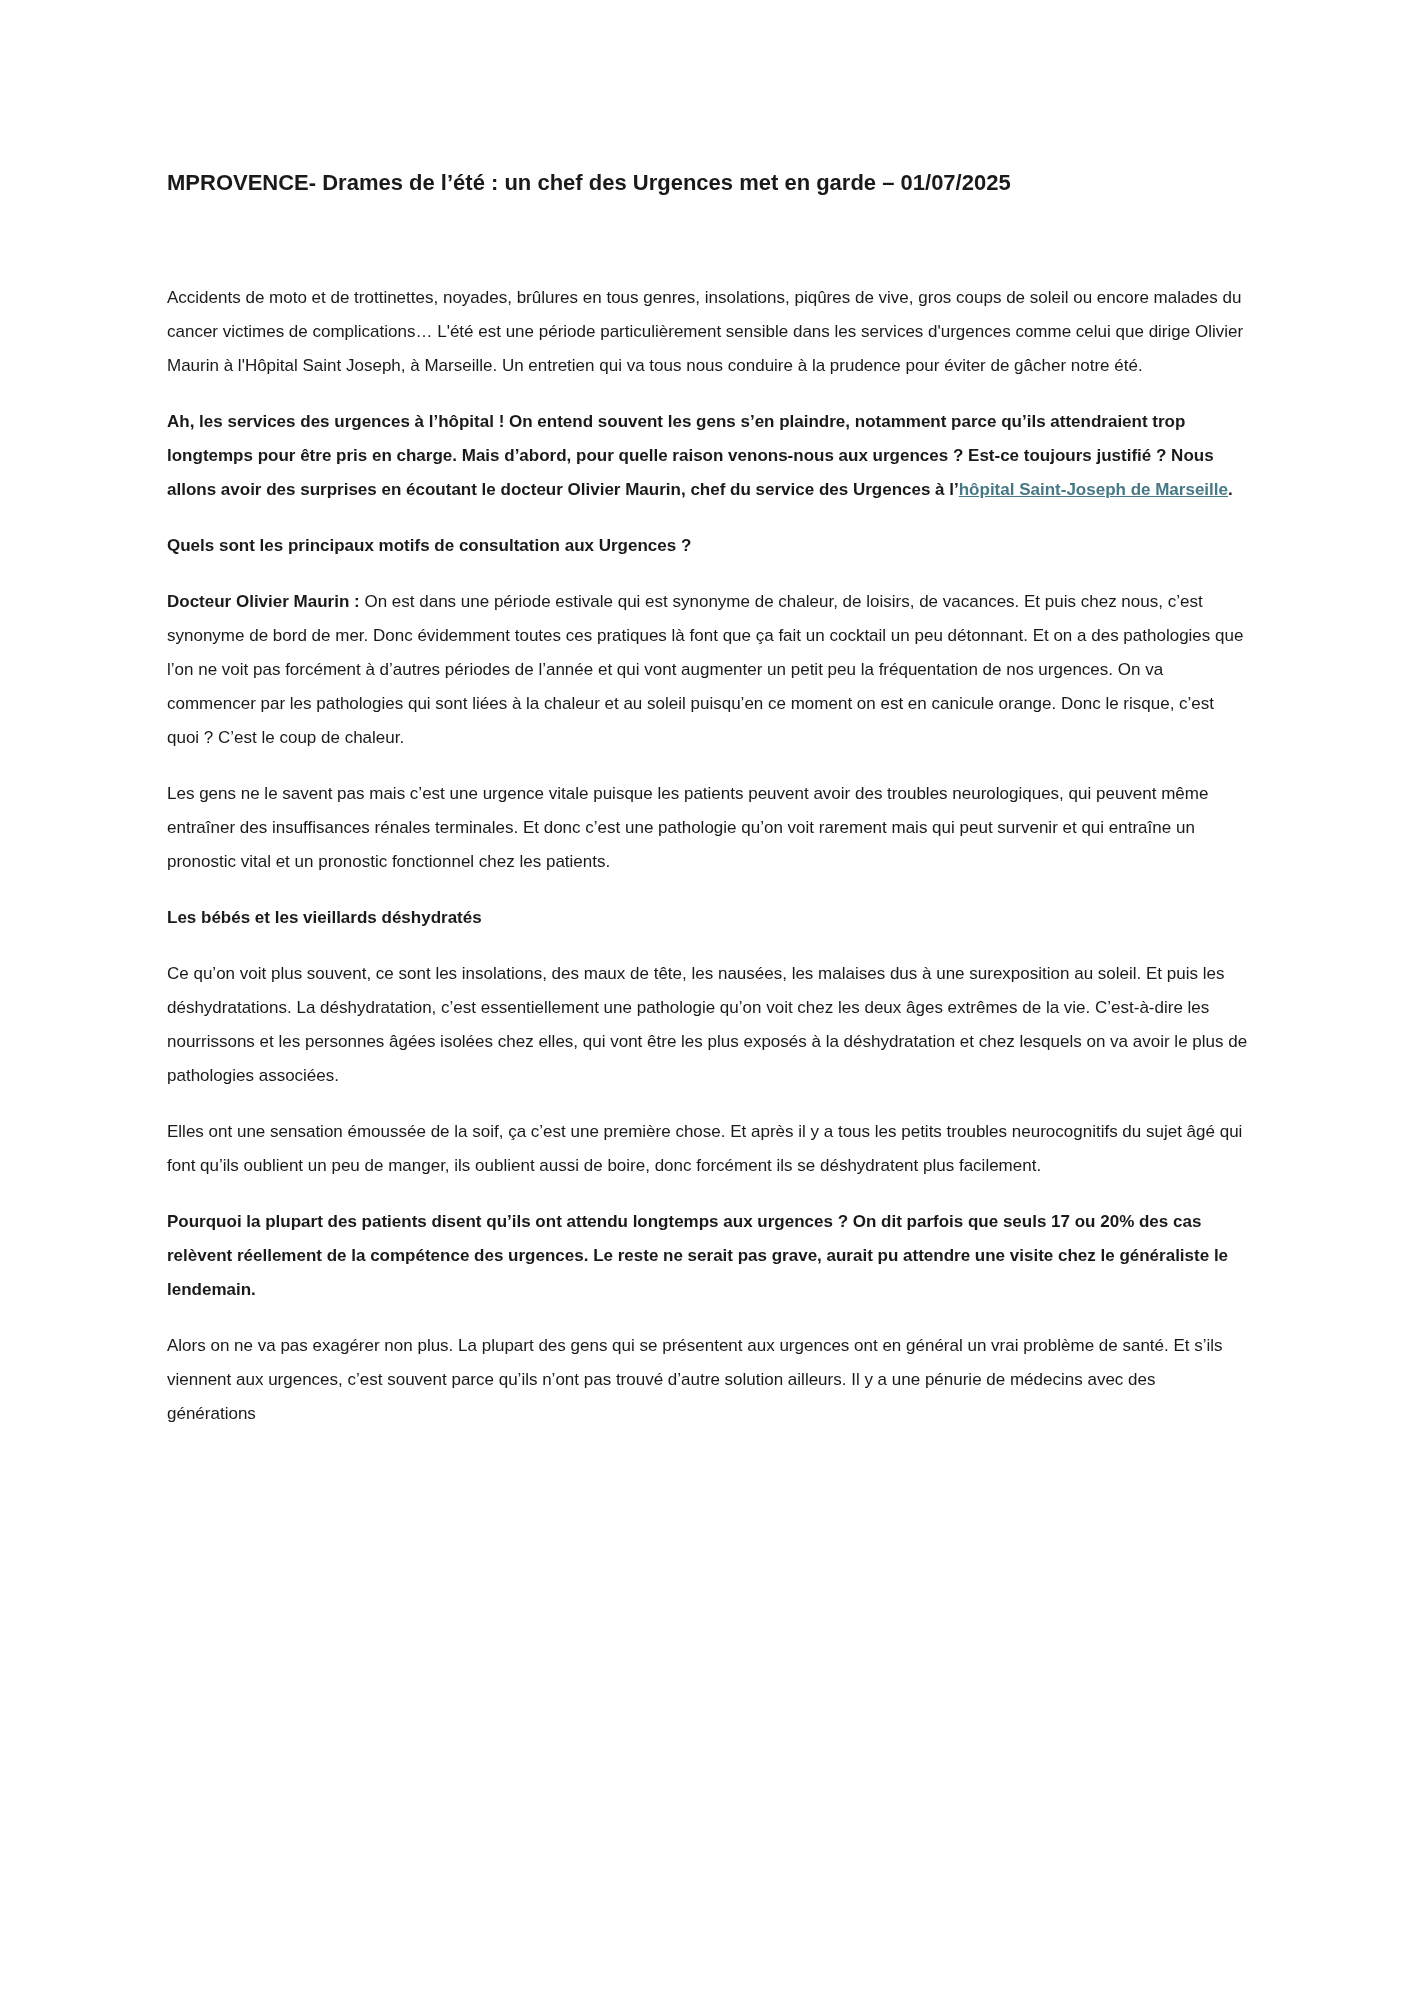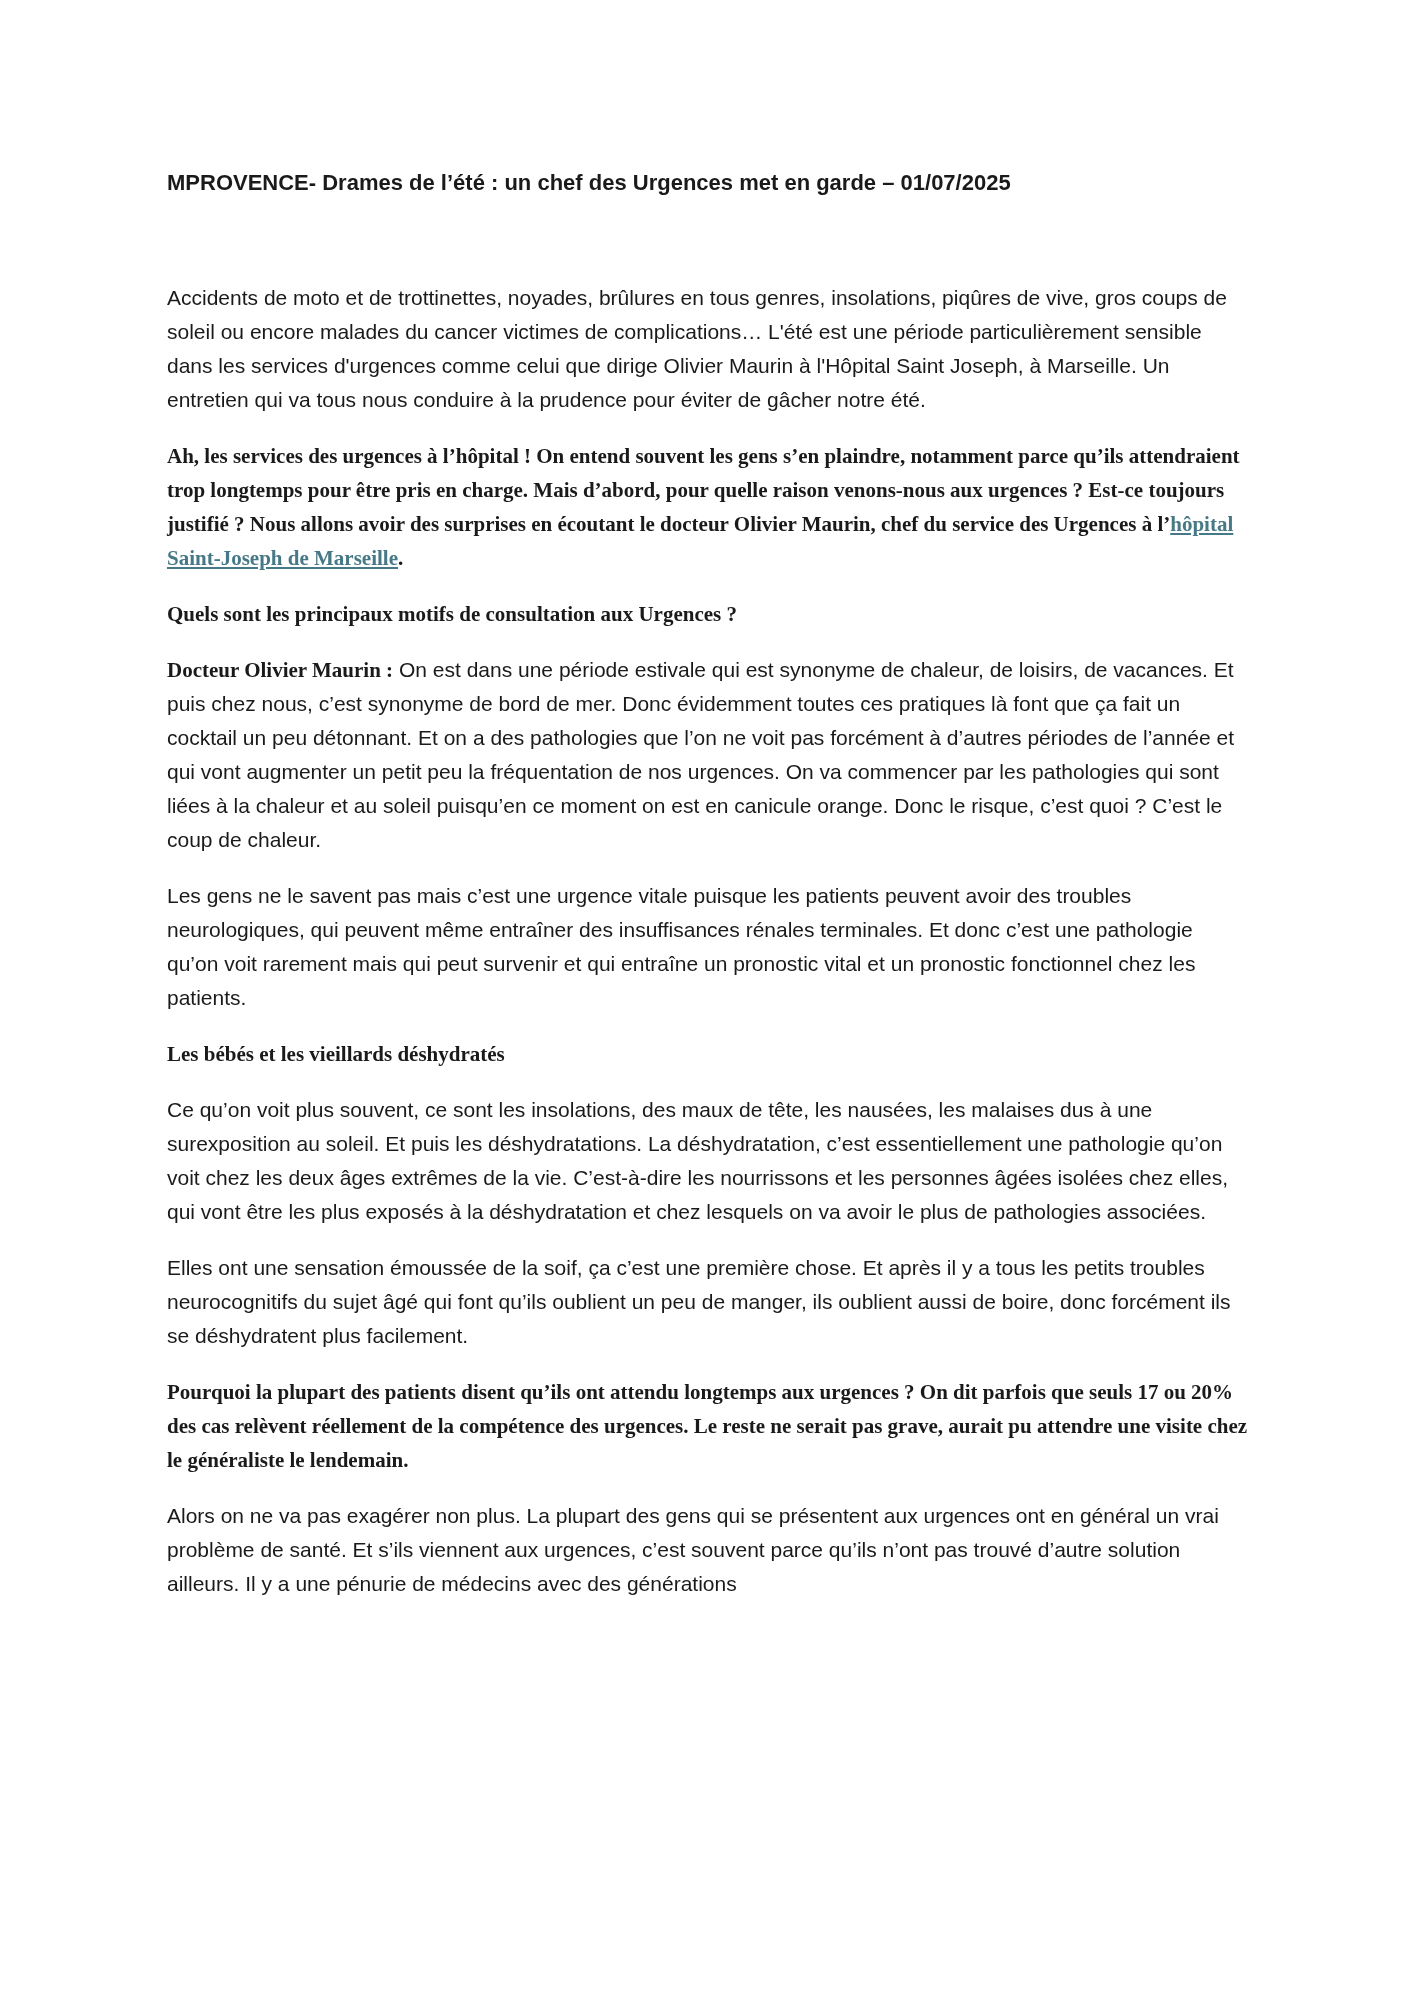--- a/index.html
+++ b/index.html
@@ -16,34 +16,33 @@
   }
   .page {
     box-sizing: border-box;
     width: 1415px;
     height: 1580px;
     padding: 166px 167px 0 167px;
     background: #ffffff;
   }
   .doc p {
     margin: 0 0 22px 0;
-    font-size: 21px;
+    font-size: 17px;
     line-height: 34px;
     font-weight: 400;
     color: #1a1a1a;
   }
   .doc p.title {
     font-size: 22px;
     font-weight: 700;
     margin-bottom: 81px;
   }
   .doc p.bold,
   .doc .bold {
     font-weight: 700;
-    font-family: Liberation Serif, serif;
   }
   .doc a.hospital-link {
     font-weight: 700;
     text-decoration: underline;
     cursor: pointer;
   }
 </style>
 </head>
 <body>
 

